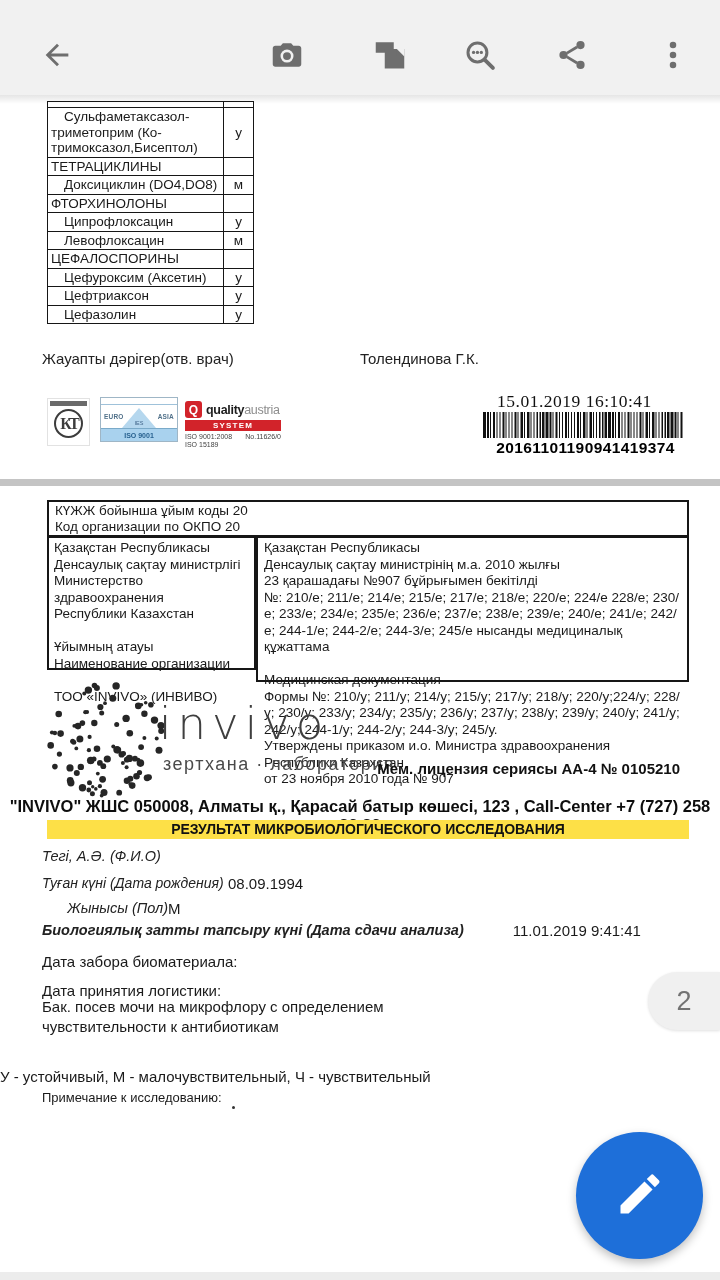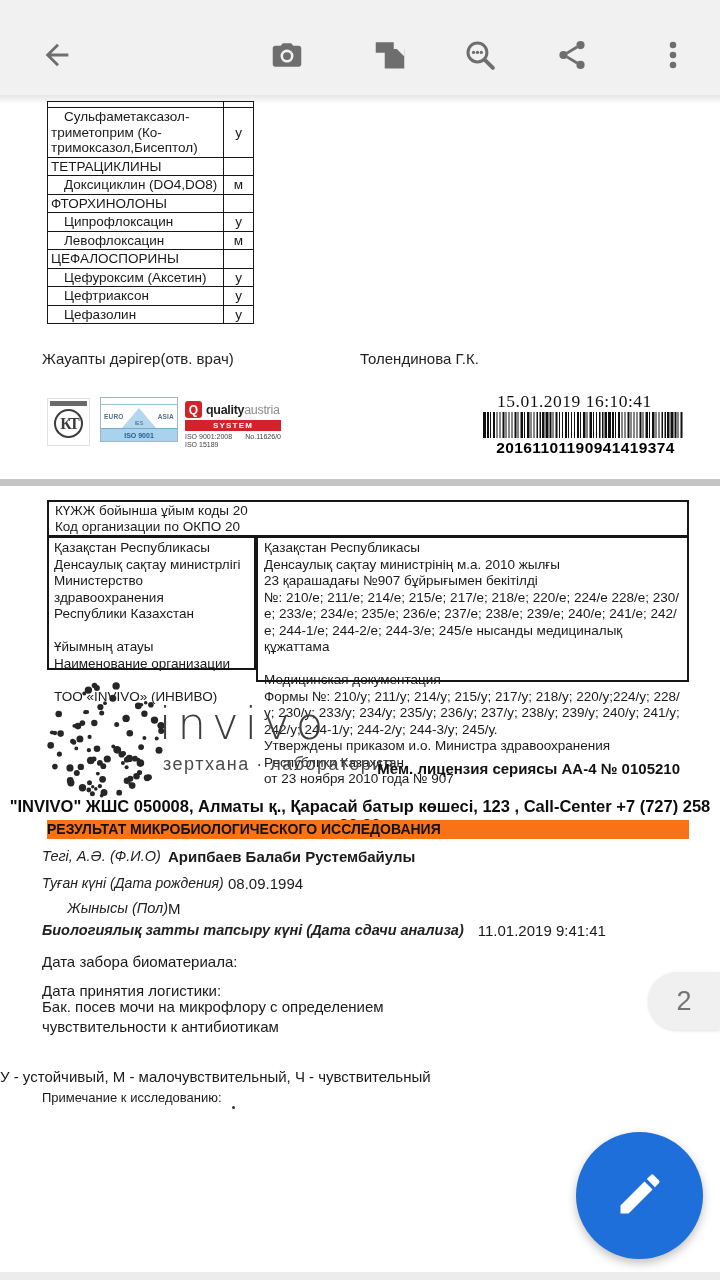--- a/index.html
+++ b/index.html
@@ -84,30 +84,30 @@
 
   .invivo-dots { position:absolute; left:44px; top:678px; width:124px; height:124px; }
   .invivo-dots svg circle { fill:#262626; }
   .invivo-wordmark { position:absolute; left:159px; top:697px; font-family:"DejaVu Sans", sans-serif;
     font-weight:300; font-size:45px; letter-spacing:6px; color:#3f3f3f; }
   .invivo-subtitle { position:absolute; left:163px; top:754px; font-size:18px; letter-spacing:1.5px; color:#4a4a4a; }
 
   .license-line { position:absolute; right:40px; top:760px; font-weight:bold; font-size:15px; color:#111; }
   .address-line { position:absolute; left:0; top:797px; width:720px; text-align:center;
     font-weight:bold; font-size:16.5px; color:#0d0d0d; }
-  .result-bar { position:absolute; left:47px; top:820px; width:642px; height:19px; background:#f97316;
-    text-align:left; font-weight:bold; font-size:14px; line-height:19px; color:#111; }
+  .result-bar { position:absolute; left:47px; top:820px; width:642px; height:19px; background:#fde047;
+    text-align:center; font-weight:bold; font-size:14px; line-height:19px; color:#111; }
 
   .p-row { position:absolute; left:42px; font-size:15px; display:flex; }
   .p-label { font-style:italic; font-size:14.5px; color:#222; flex:none; }
   .row-fio { top:848px; } .row-fio .p-label { width:126px; }
   .row-fio .p-value { font-weight:bold; }
   .row-dob { top:875px; } .row-dob .p-label { width:186px; font-size:14px; }
   .row-sex { top:900px; } .row-sex .p-label { width:126px;text-align:right; }
-  .row-submit { top:922px; } .row-submit .p-label { font-weight:bold; margin-right:14px; }
+  .row-submit { top:922px;gap:35px; } .row-submit .p-label { font-weight:bold; margin-right:14px; }
   .row-sample { top:953px; } .row-logistics { top:982px; }
   .plain { font-size:15px; font-style:normal; color:#1a1a1a; }
 
   .research-block { position:absolute; left:42px; top:997px; display:flex; }
   .research-left { width:143px; font-style:italic; font-size:14.5px; line-height:21px; }
   .research-value { width:450px; font-size:15px; line-height:20px; }
 
   .legend-line { position:absolute; left:0; top:1068px; width:667px; text-align:left; font-size:15px; color:#1a1a1a; }
   .note-line { position:absolute; left:42px; top:1090px; font-size:13px; color:#1a1a1a; }
   .note-dot { position:absolute; left:232px; top:1106px; width:3px; height:3px; background:#333; border-radius:50%; }
@@ -459,21 +459,20 @@
     </svg></div>
 <div class="invivo-wordmark">invivo</div>
 <div class="invivo-subtitle">зертхана · лаборатория</div>
 
 <div class="license-line">Мем. лицензия сериясы АА-4 № 0105210</div>
 <div class="address-line">"INVIVO" ЖШС 050008, Алматы қ., Қарасай батыр көшесі, 123 , Call-Center +7 (727) 258 83 83</div>
 <div class="result-bar">РЕЗУЛЬТАТ МИКРОБИОЛОГИЧЕСКОГО ИССЛЕДОВАНИЯ</div>
 
 <div class="p-row row-fio">
   <span class="p-label">Тегі, А.Ә. (Ф.И.О)</span>
-  <span class="p-value">Арипбаев Балаби Рустембайулы</span>
 </div>
 <div class="p-row row-dob">
   <span class="p-label">Туған күні (Дата рождения)</span>
   <span class="plain">08.09.1994</span>
 </div>
 <div class="p-row row-sex">
   <span class="p-label">Жынысы (Пол)</span>
   <span class="plain">М</span>
 </div>
 <div class="p-row row-submit">

